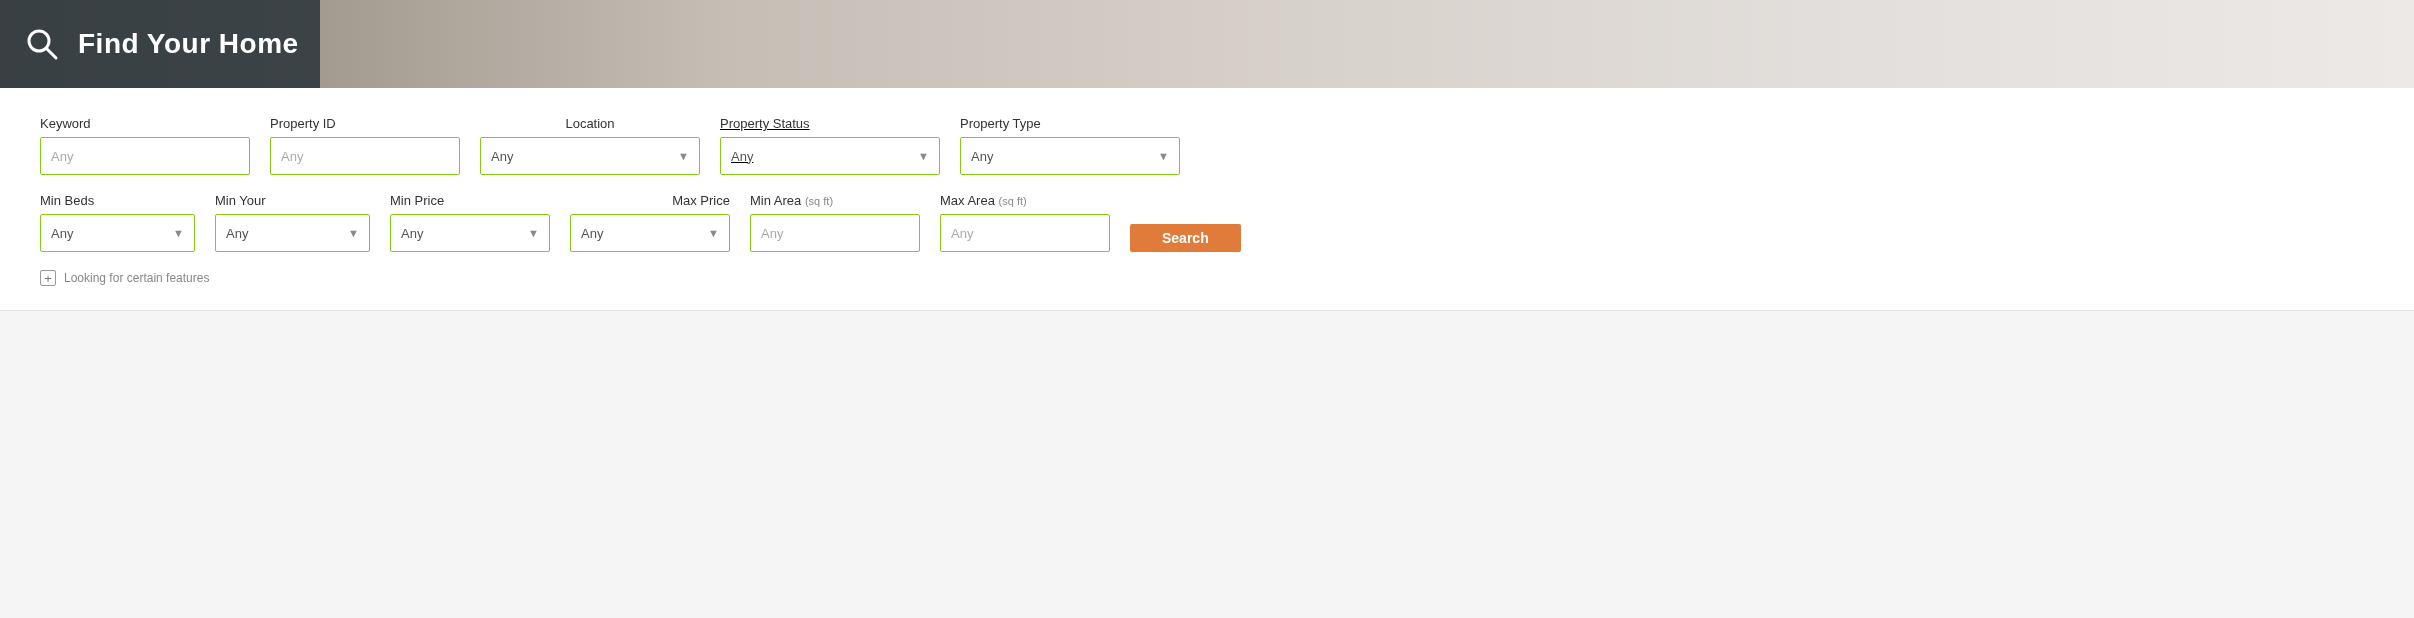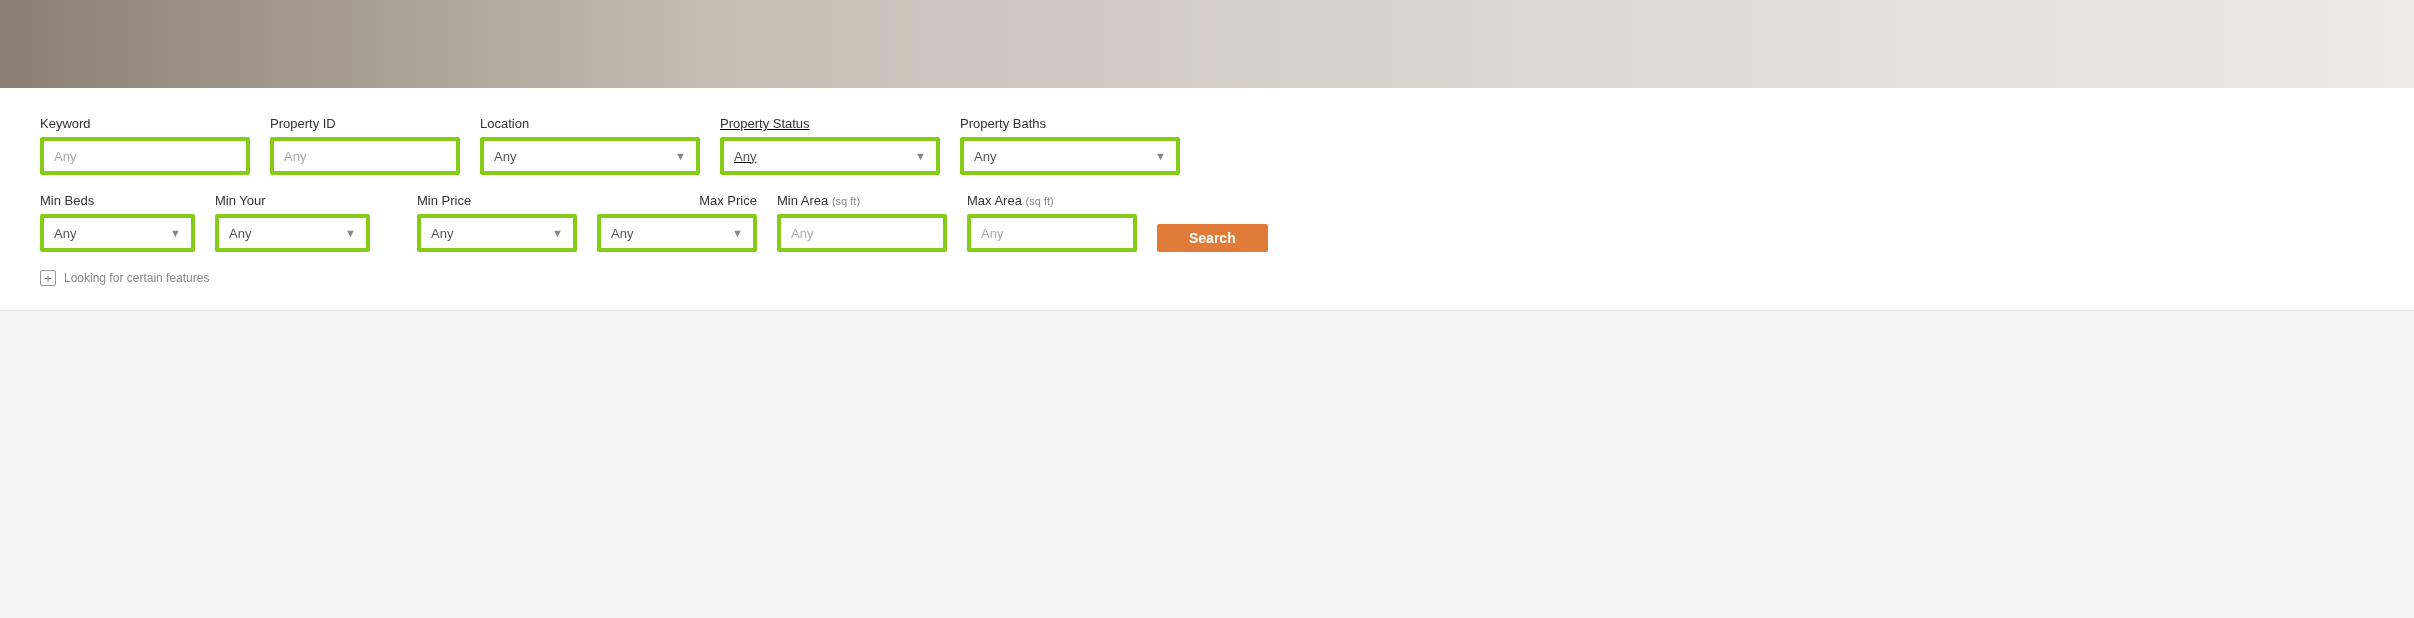--- a/index.html
+++ b/index.html
@@ -68,21 +68,21 @@
       font-weight: 500;
     }
     .field-label .unit {
       font-size: 11px;
       color: #888;
       font-weight: 400;
     }
 
     input[type="text"], .select-wrapper {
       height: 38px;
-      border: 4px solid #84cc16;
+      border: 1px solid #84cc16;
       border-radius: 2px;
       font-size: 13px;
       color: #555;
       background: #fff;
     }
 
     input[type="text"] {
       padding: 0 10px;
       outline: none;
     }
@@ -116,37 +116,37 @@
       font-size: 11px;
     }
 
     
     .field-keyword { flex: 0 0 210px; }
     .field-keyword input { width: 210px; }
 
     .field-propid { flex: 0 0 190px; }
     .field-propid input { width: 190px; }
 
-    .field-location { flex: 0 0 220px; }
+    .field-location { flex: 0 0 220px; align-items: center; }
     .field-location .select-wrapper { width: 220px; }
 
     .field-propstatus { flex: 0 0 220px; text-decoration: underline; }
     .field-propstatus .select-wrapper { width: 220px; }
 
     .field-proptype { flex: 0 0 220px; }
     .field-proptype .select-wrapper { width: 220px; }
 
     
     .field-minbeds { flex: 0 0 155px; }
     .field-minbeds .select-wrapper { width: 155px; }
 
     .field-minbaths { flex: 0 0 155px; }
     .field-minbaths .select-wrapper { width: 155px; }
 
-    .field-minprice { flex: 0 0 160px; margin-left: 27px; }
+    .field-minprice { flex: 0 0 160px; }
     .field-minprice .select-wrapper { width: 160px; }
 
     .field-maxprice { flex: 0 0 160px; align-items: flex-end; }
     .field-maxprice .select-wrapper { width: 160px; }
 
     .field-minarea { flex: 0 0 170px; }
     .field-minarea input { width: 170px; }
 
     .field-maxarea { flex: 0 0 170px; }
     .field-maxarea input { width: 170px; }
@@ -186,20 +186,29 @@
       font-size: 12px;
       color: #888;
       cursor: pointer;
     }
   </style>
 </head>
 <body>
 
 <div class="hero">
   <div class="hero-img-area"></div>
+  <div class="hero-overlay">
+    <span class="search-icon-hero">
+      <svg viewBox="0 0 36 36" fill="none" xmlns="http://www.w3.org/2000/svg">
+        <circle cx="15" cy="15" r="10" stroke="white" stroke-width="3"></circle>
+        <line x1="22.5" y1="22.5" x2="32" y2="32" stroke="white" stroke-width="3" stroke-linecap="round"></line>
+      </svg>
+    </span>
+    <span class="hero-title">Find Your Home</span>
+  </div>
 </div>
 
 <div class="search-panel">
 
   <div class="row1">
 
     <div class="field-group field-keyword">
       <label class="field-label">Keyword</label>
       <input type="text" placeholder="Any" style="">
     </div>
@@ -223,21 +232,21 @@
       <label class="field-label">Property Status</label>
       <div class="select-wrapper">
         <select>
           <option>Any</option>
         </select>
         <span class="chevron">▼</span>
       </div>
     </div>
 
     <div class="field-group field-proptype">
-      <label class="field-label">Property Baths</label>
+      <label class="field-label">Property Type</label>
       <div class="select-wrapper">
         <select>
           <option>Any</option>
         </select>
         <span class="chevron">▼</span>
       </div>
     </div>
 
   </div>
 

